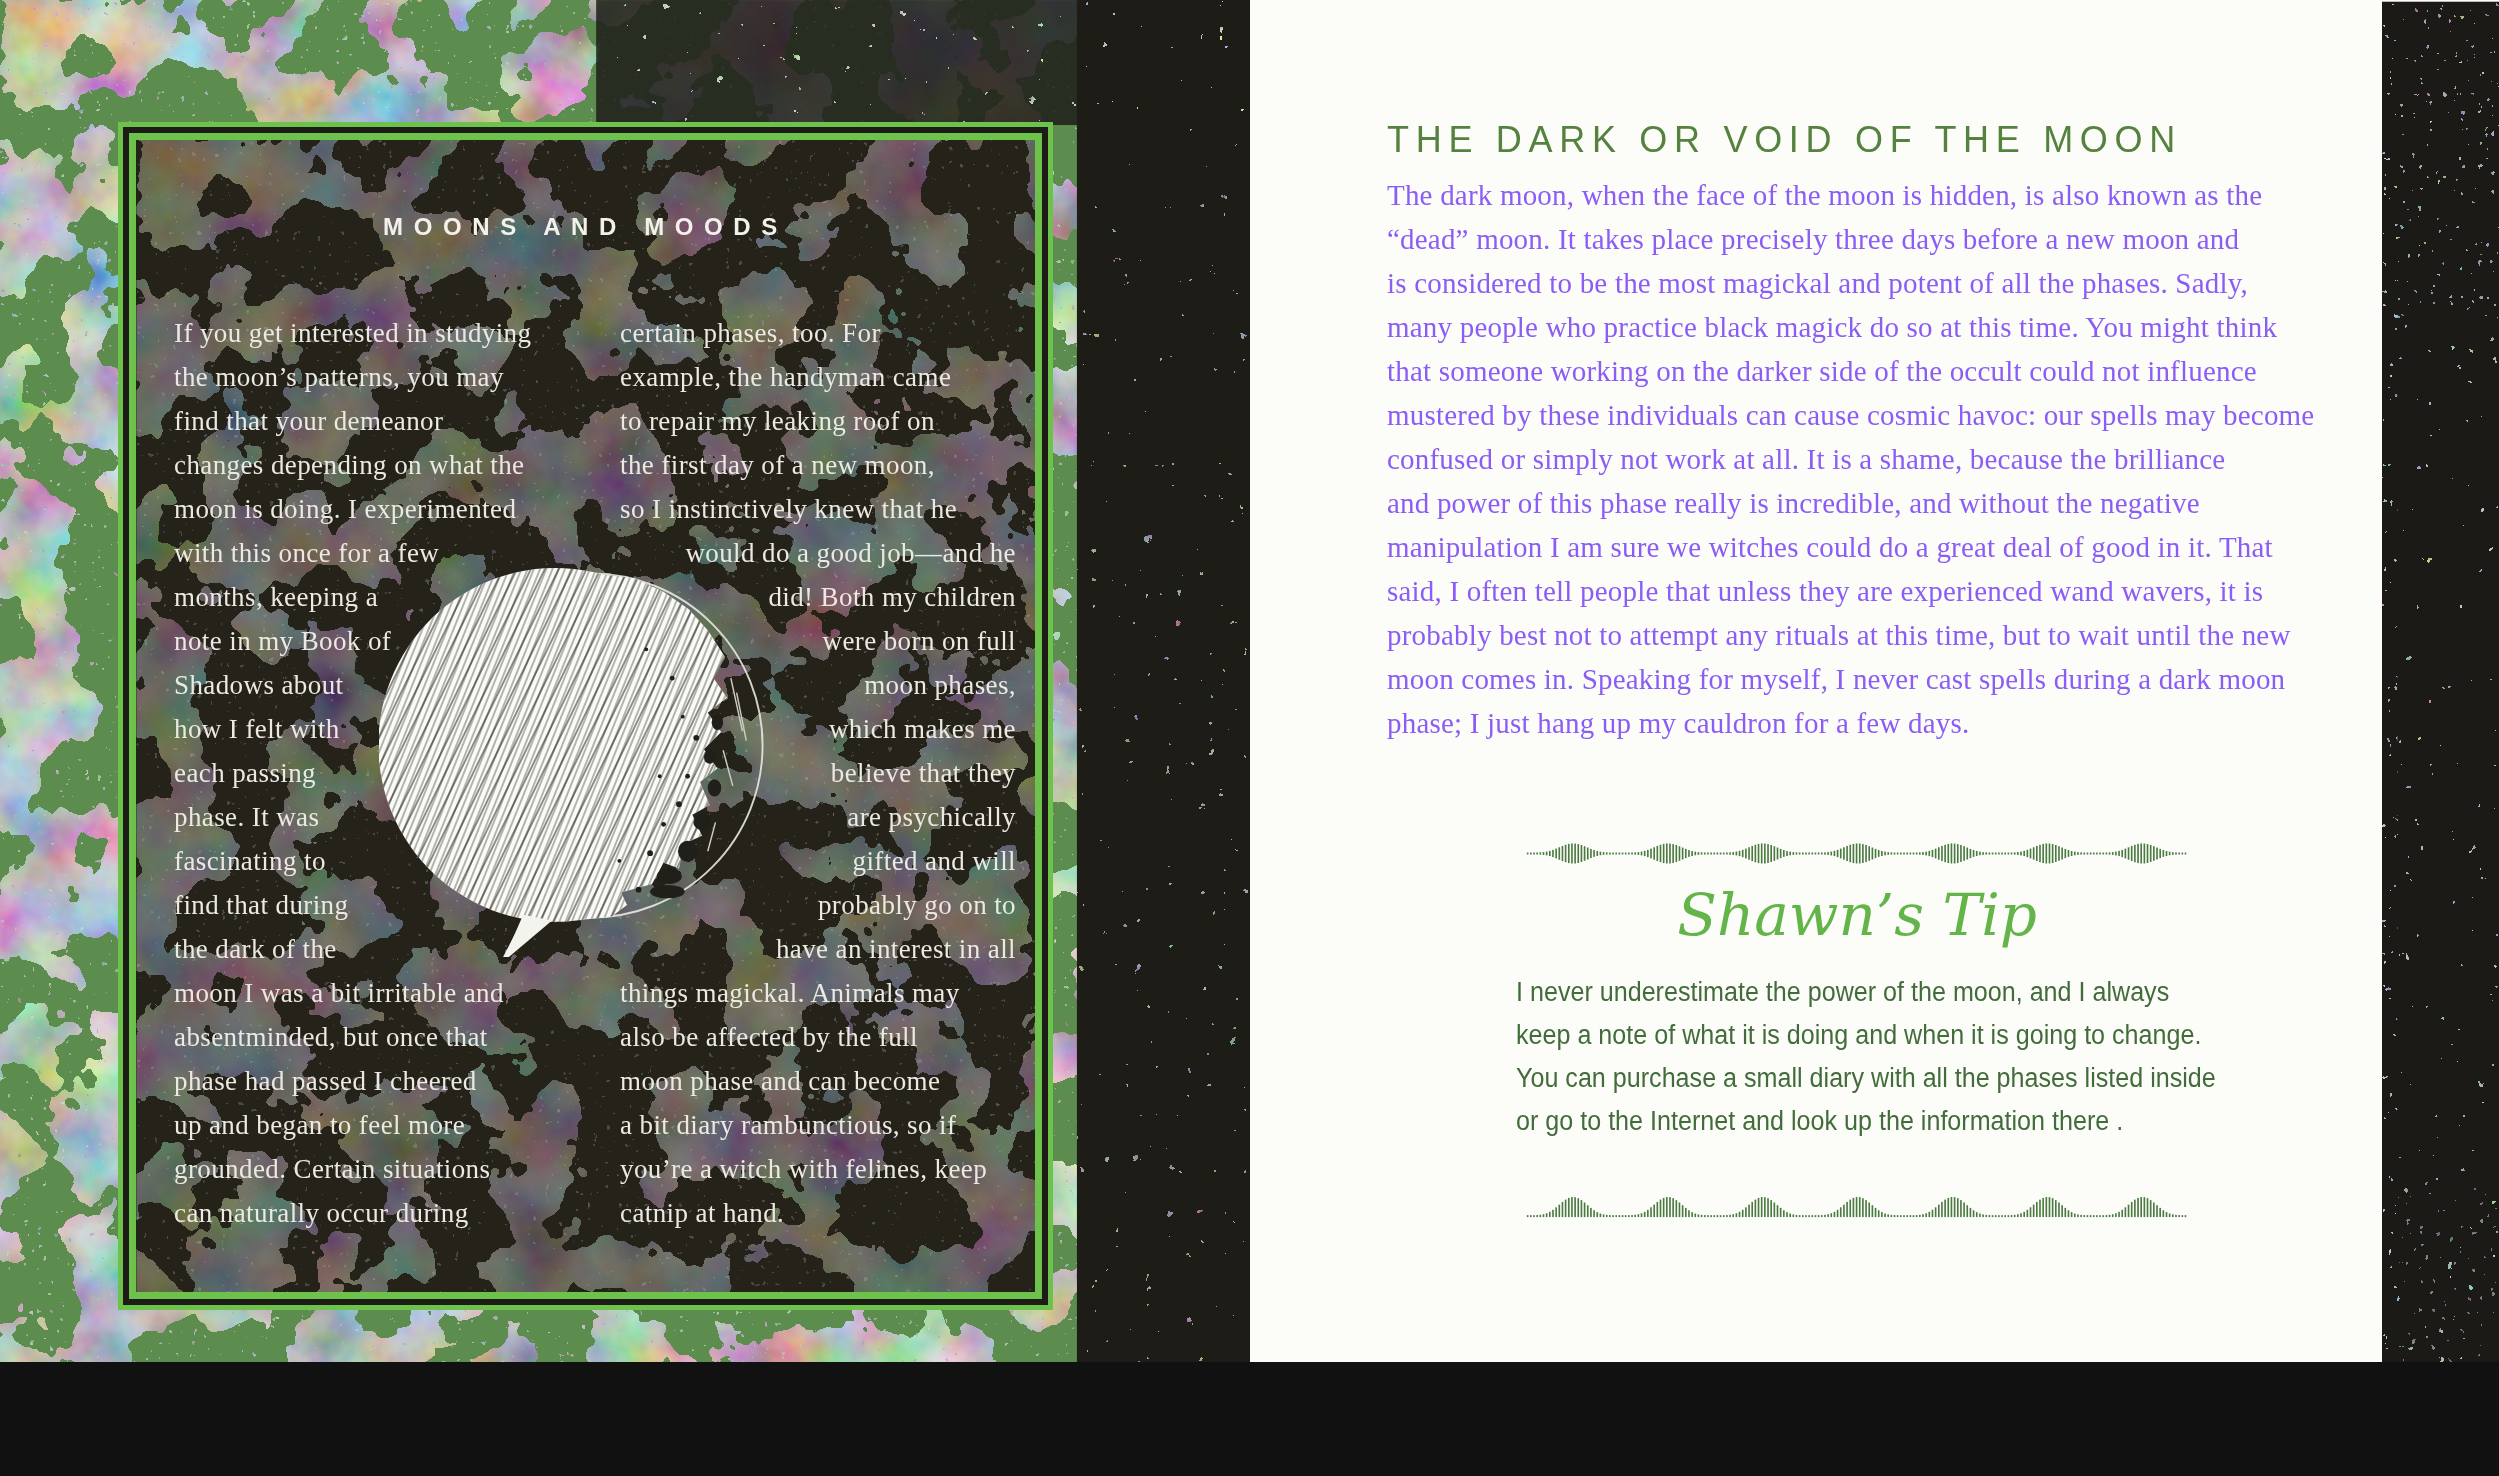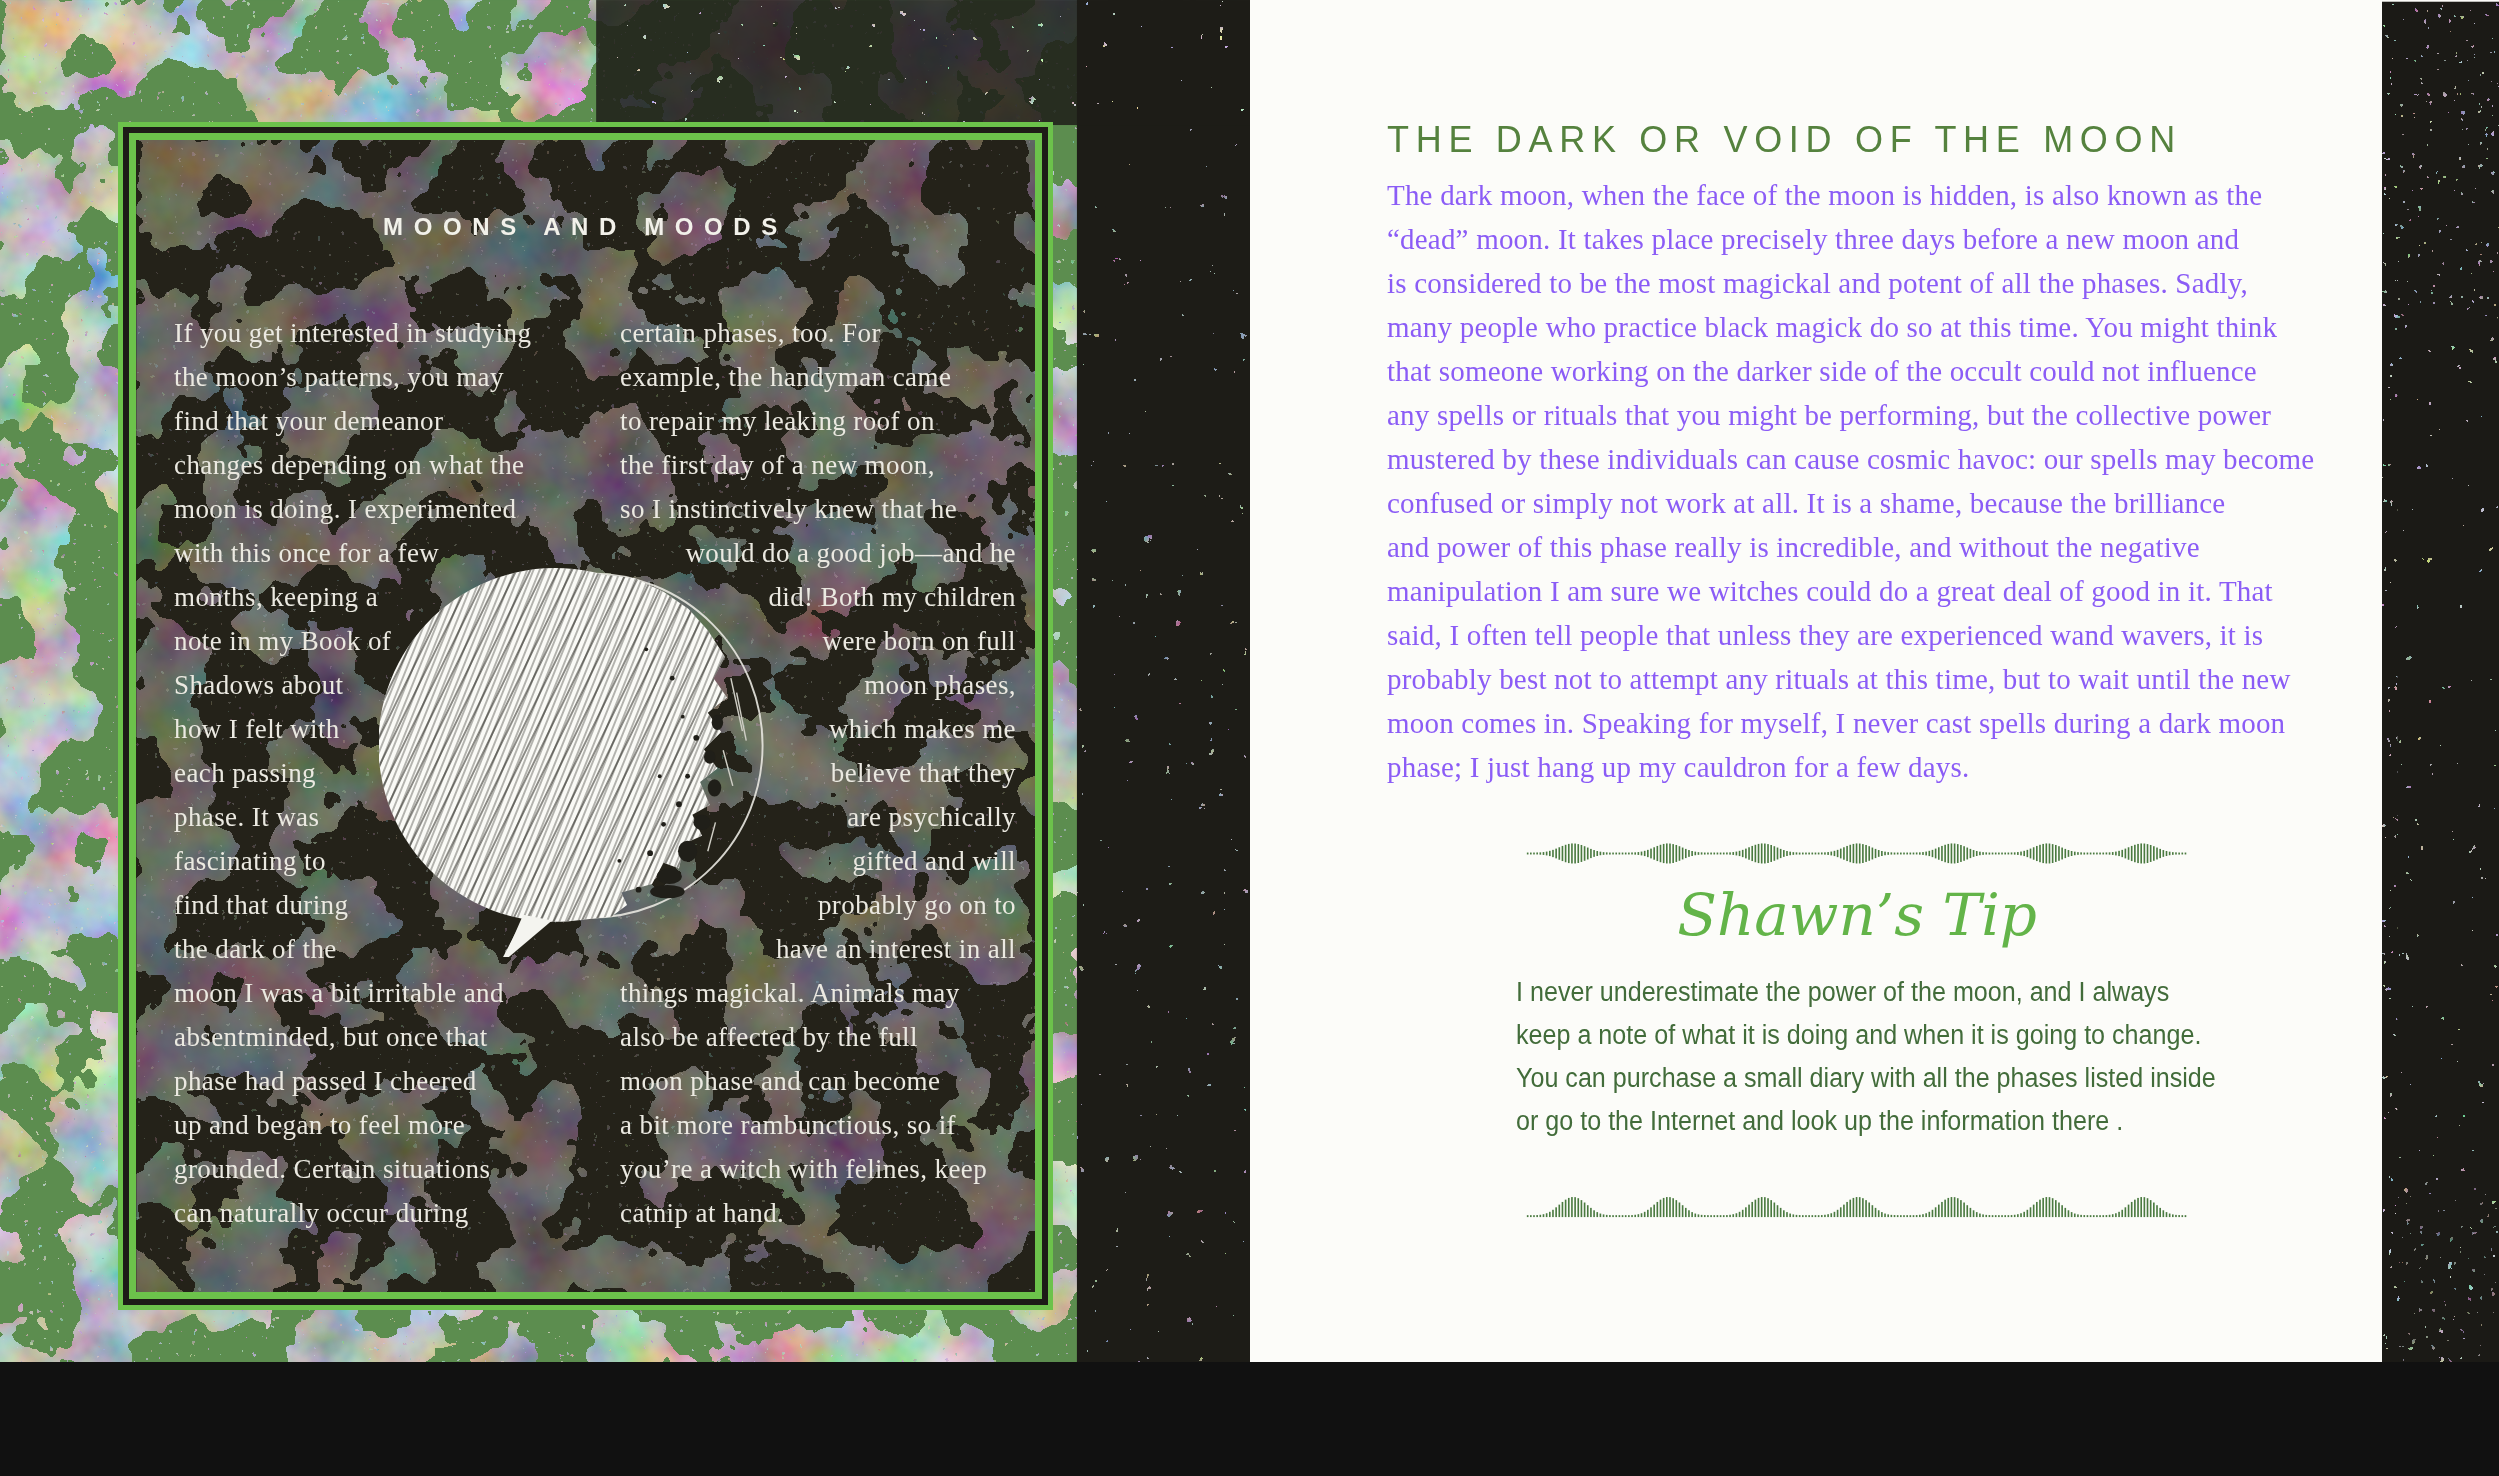--- a/index.html
+++ b/index.html
@@ -156,21 +156,21 @@
       <div class="ln">moon phases,</div>
       <div class="ln">which makes me</div>
       <div class="ln">believe that they</div>
       <div class="ln">are psychically</div>
       <div class="ln">gifted and will</div>
       <div class="ln">probably go on to</div>
       <div class="ln">have an interest in all</div>
       <div class="ln">things magickal. Animals may</div>
       <div class="ln">also be affected by the full</div>
       <div class="ln">moon phase and can become</div>
-      <div class="ln">a bit more rambunctious, so if</div>
+      <div class="ln">a bit diary rambunctious, so if</div>
       <div class="ln">you’re a witch with felines, keep</div>
       <div class="ln">catnip at hand.</div>
     </div>
 
   <svg id="moon" viewBox="0 0 440 440">
     <defs>
       <pattern id="hatch1" width="6" height="6" patternUnits="userSpaceOnUse" patternTransform="rotate(22)">
         <line x1="1" y1="0" x2="1" y2="6" stroke="#22211a" stroke-width="1.2"></line>
       </pattern>
       <pattern id="hatch2" width="13" height="13" patternUnits="userSpaceOnUse" patternTransform="rotate(26)">
@@ -230,21 +230,20 @@
 <div class="page" id="right-page">
 
   <div id="section-heading">THE DARK OR VOID OF THE MOON</div>
 
   <div id="body-text">
       <div class="ln">The dark moon, when the face of the moon is hidden, is also known as the</div>
       <div class="ln">“dead” moon. It takes place precisely three days before a new moon and</div>
       <div class="ln">is considered to be the most magickal and potent of all the phases. Sadly,</div>
       <div class="ln">many people who practice black magick do so at this time. You might think</div>
       <div class="ln">that someone working on the darker side of the occult could not influence</div>
-      <div class="ln">any spells or rituals that you might be performing, but the collective power</div>
       <div class="ln">mustered by these individuals can cause cosmic havoc: our spells may become</div>
       <div class="ln">confused or simply not work at all. It is a shame, because the brilliance</div>
       <div class="ln">and power of this phase really is incredible, and without the negative</div>
       <div class="ln">manipulation I am sure we witches could do a great deal of good in it. That</div>
       <div class="ln">said, I often tell people that unless they are experienced wand wavers, it is</div>
       <div class="ln">probably best not to attempt any rituals at this time, but to wait until the new</div>
       <div class="ln">moon comes in. Speaking for myself, I never cast spells during a dark moon</div>
       <div class="ln">phase; I just hang up my cauldron for a few days.</div>
     </div>
 

